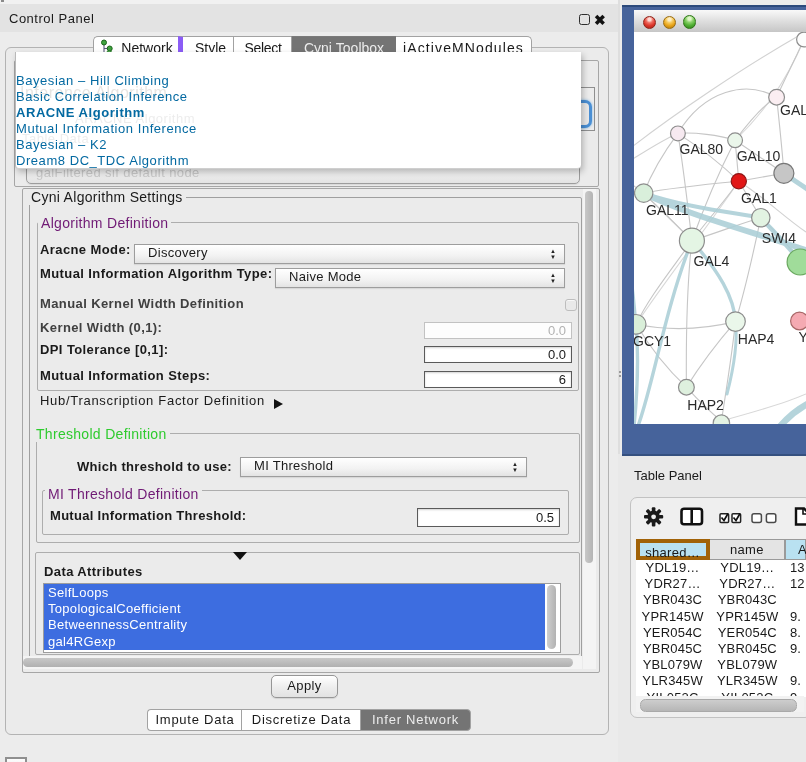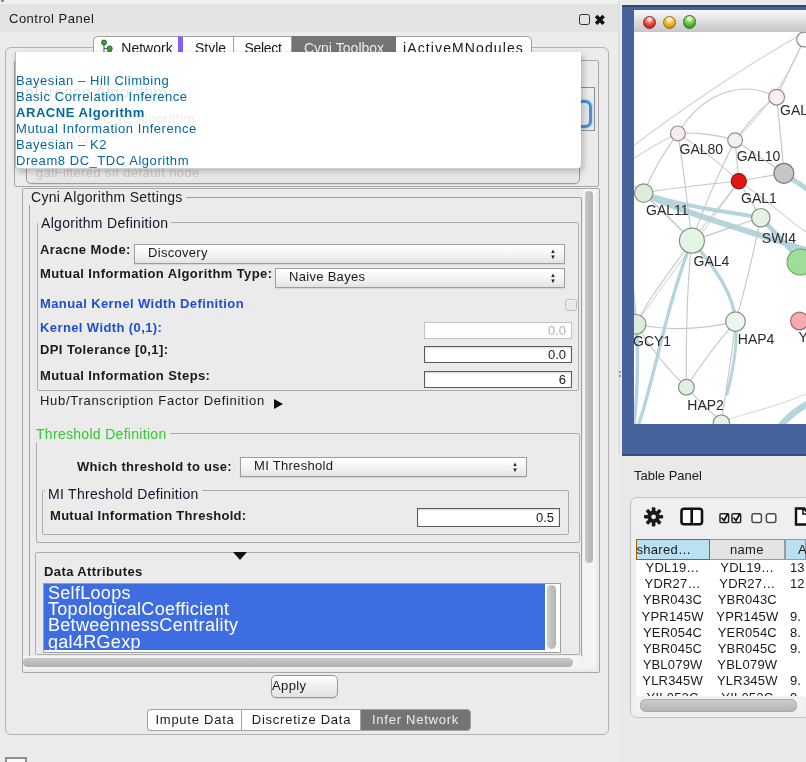--- a/index.html
+++ b/index.html
@@ -1,19 +1,19 @@
 <!DOCTYPE html>
 <html><head><meta charset="utf-8">
 <style>
 html,body{margin:0;padding:0}
 #root{position:relative;width:806px;height:762px;background:#ececec;font-family:"Liberation Sans",sans-serif;overflow:hidden;color:#1a1a1a}
 .abs{position:absolute}
 .b{font-weight:bold}
-.gray{color:#1d4ed8}
-.blue{color:#0f172a}
+.gray{color:#404040}
+.blue{color:#701a75}
 .green{color:#2ecb2e}
 .gb{border:1px solid #a6a6a6;border-radius:2px}
 .glabel{position:absolute;background:#ebebeb;padding:0 3px;font-size:14px;letter-spacing:.3px}
 .combo{position:absolute;height:17.5px;border:1px solid #9d9d9d;border-radius:0;background:linear-gradient(#ffffff,#f2f2f2 60%,#e3e3e3);box-shadow:0 1px 1px rgba(0,0,0,.08);font-size:13px}
 .combo .ct{position:absolute;left:13px;top:0px;letter-spacing:.3px}
 .ar{position:absolute;right:8px;top:2.5px;font-size:6px;line-height:6px;color:#222;text-align:center}
 .fld{position:absolute;background:#fff;border:1px solid #5a5a5a;box-shadow:inset 0 1px 2px rgba(0,0,0,.18);font-size:13px;text-align:right}
 .fld span{position:absolute;right:5px;top:1px}
 .flab{position:absolute;font-size:13px;font-weight:bold;letter-spacing:.4px;white-space:nowrap}
 .tab{position:absolute;top:36px;height:22px;background:#fff;border-top:1px solid #a2a2a2;border-bottom:1px solid #b5b5b5;font-size:14px;text-align:center;line-height:22px;white-space:nowrap}
@@ -68,21 +68,21 @@
 
 <div class="abs gb" style="left:37px;top:222px;width:540px;height:167px;border-color:#adadad"></div>
 <div class="glabel blue" style="left:38px;top:215px">Algorithm Definition</div>
 <div class="flab" style="left:40px;top:242px">Aracne Mode:</div>
 <div class="combo" style="left:134px;top:244px;width:429px">
       <span class="ct">Discovery</span>
       <span class="ar">▲<br>▼</span>
     </div>
 <div class="flab" style="left:40px;top:266px">Mutual Information Algorithm Type:</div>
 <div class="combo" style="left:275px;top:268px;width:288px">
-      <span class="ct">Naive Bayes</span>
+      <span class="ct">Naive Mode</span>
       <span class="ar">▲<br>▼</span>
     </div>
 <div class="flab gray" style="left:40px;top:296px">Manual Kernel Width Definition</div>
 <div class="abs" style="left:565px;top:299px;width:10px;height:10px;background:#e9e9e9;border:1px solid #bdbdbd;border-radius:3px;box-shadow:inset 0 1px 0 #f8f8f8"></div>
 <div class="fld" style="left:424px;top:322px;width:146px;height:15px;border:1px solid #c2c2c2;box-shadow:none;background:#fdfdfd">
       <span style="color:#b2b2b2;top:0">0.0</span>
     </div>
 <div class="flab gray" style="left:40px;top:320px">Kernel Width (0,1):</div>
 <div class="fld" style="left:424px;top:346px;width:146px;height:15px">
       <span style="top:0">0.0</span>
@@ -109,27 +109,27 @@
 <div class="fld" style="left:417px;top:508px;width:141px;height:17px">
       <span style="top:1px">0.5</span>
     </div>
 
 <div class="abs gb" style="left:35px;top:552px;width:543px;height:101px;border-color:#adadad"></div>
 <div class="abs" style="left:233px;top:552px;width:0;height:0;border-top:8px solid #111;border-left:7px solid transparent;border-right:7px solid transparent"></div>
 <div class="abs b" style="left:44px;top:564px;font-size:13px;letter-spacing:.4px">Data Attributes</div>
 
 <div class="abs" style="left:43px;top:583px;width:516px;height:68px;background:#fff;border:1px solid #9d9d9d"></div>
 <div class="abs" style="left:44px;top:584px;width:501px;height:66px;background:#3d6de0"></div>
-<div class="abs" style="left:48px;top:585px;font-size:18px;line-height:16.2px;color:#fff;letter-spacing:.3px">SelfLoops<br>TopologicalCoefficient<br>BetweennessCentrality<br>gal4RGexp</div>
+<div class="abs" style="left:48px;top:585px;font-size:13px;line-height:16.2px;color:#fff;letter-spacing:.3px">SelfLoops<br>TopologicalCoefficient<br>BetweennessCentrality<br>gal4RGexp</div>
 <div class="abs" style="left:547px;top:585px;width:9px;height:64px;background:linear-gradient(90deg,#cfcfcf,#b2b2b2);border-radius:4.5px"></div>
 
 <div class="abs" style="left:23px;top:656px;width:559px;height:13px;background:#f4f4f4"></div>
 <div class="abs" style="left:23px;top:657.5px;width:550px;height:9px;background:linear-gradient(#c8c8c8,#b0b0b0);border-radius:4.5px"></div>
 
-<div class="abs" style="left:271px;top:675px;width:65px;height:21px;border:1px solid #969696;border-radius:5px;background:linear-gradient(#ffffff,#ededed 55%,#e2e2e2);font-size:13px;line-height:20px;letter-spacing:.4px;box-shadow:0 1px 1px rgba(0,0,0,.1)">Apply</div>
+<div class="abs" style="left:271px;top:675px;width:65px;height:21px;border:1px solid #969696;border-radius:5px;background:linear-gradient(#ffffff,#ededed 55%,#e2e2e2);text-align:center;font-size:13px;line-height:20px;letter-spacing:.4px;box-shadow:0 1px 1px rgba(0,0,0,.1)">Apply</div>
 
 <div class="btab" style="left:147px;width:94px;border-radius:4px 0 0 4px">Impute Data</div>
 <div class="btab" style="left:241px;width:119px">Discretize Data</div>
 <div class="btab" style="left:360px;width:109px;border-right:1px solid #a2a2a2;border-radius:0 4px 4px 0;background:#747474;color:#ededed">Infer Network</div>
 
 <div class="abs" style="left:4.8px;top:757.4px;width:18px;height:12px;border:2.5px solid #8f8f8f;background:linear-gradient(#fdfdfd,#e8e8e8)"></div>
 
 <div class="abs" style="left:15px;top:52px;width:565px;height:116px;background:#fff;border-left:1px solid #b9b9b9;border-bottom:1px solid #cfcfcf;border-radius:0 0 4px 4px;box-shadow:2px 3px 6px rgba(0,0,0,.25)"></div>
 <div class="abs" style="left:20px;top:84px;font-size:16px;color:rgba(140,130,120,.22);letter-spacing:.5px">Inference Algorithm</div>
 <div class="abs" style="left:75px;top:111px;font-size:13px;color:rgba(130,130,130,.15);letter-spacing:.5px">ARACNE Algorithm</div>
@@ -256,21 +256,21 @@
       </g>
 <g fill="#fff" stroke="#4a4a4a" stroke-width="1.5">
 <rect x="116" y="10.8" width="9.4" height="8.6" rx="2"></rect>
 <rect x="130.4" y="10.8" width="9.4" height="8.6" rx="2"></rect>
       </g>
 <path d="M160,5.5 h8 l5,5 v11 h-13 z" fill="#fff" stroke="#111" stroke-width="2.4"></path>
 <path d="M167,5.5 v5.5 h6" fill="none" stroke="#111" stroke-width="1.6"></path>
 </svg>
 
 <div class="abs" style="left:635.5px;top:538.5px;width:171px;height:158px;background:#fff"></div>
-<div class="abs" style="left:635.5px;top:538.5px;width:74.2px;height:21.5px;background:#b9e1f1;border:1px solid #a16207;box-sizing:border-box;font-size:13px;line-height:20px;letter-spacing:.3px">shared…</div>
+<div class="abs" style="left:635.5px;top:538.5px;width:74.2px;height:21.5px;background:#b9e1f1;border:4px solid #a16207;box-sizing:border-box;text-align:center;font-size:13px;line-height:20px;letter-spacing:.3px">shared…</div>
 <div class="abs" style="left:709.7px;top:538.5px;width:75.3px;height:21.5px;background:#e4e4e4;border:1px solid #9a9a9a;border-left:none;box-sizing:border-box;text-align:center;font-size:13px;line-height:20px;letter-spacing:.3px">name</div>
 <div class="abs" style="left:785px;top:538.5px;width:21px;height:21.5px;background:#b9e1f1;border:1px solid #9a9a9a;border-left-color:#9a9a9a;box-sizing:border-box;font-size:13px;line-height:20px;padding-left:12px">A</div>
 <div class="abs" style="left:635.5px;top:560px;width:74.2px;text-align:center;font-size:13px;line-height:16.2px;letter-spacing:.2px">YDL19…<br>YDR27…<br>YBR043C<br>YPR145W<br>YER054C<br>YBR045C<br>YBL079W<br>YLR345W<br>YIL052C</div>
 <div class="abs" style="left:709.7px;top:560px;width:75.3px;text-align:center;font-size:13px;line-height:16.2px;letter-spacing:.2px">YDL19…<br>YDR27…<br>YBR043C<br>YPR145W<br>YER054C<br>YBR045C<br>YBL079W<br>YLR345W<br>YIL052C</div>
 <div class="abs" style="left:790px;top:560px;font-size:13px;line-height:16.2px">13<br>12<br>&nbsp;<br>9.<br>8.<br>9.<br>&nbsp;<br>9.<br>9.</div>
 
 <div class="abs" style="left:636px;top:696px;width:168px;height:16px;background:#f2f2f2"></div>
 <div class="abs" style="left:640px;top:698.5px;width:155px;height:11px;background:linear-gradient(#cdcdcd,#b6b6b6);border-radius:5.5px;border:1px solid #a9a9a9"></div>
 
 <div class="abs" style="left:619px;top:371px;width:2px;height:2px;background:#9a9a9a"></div>

